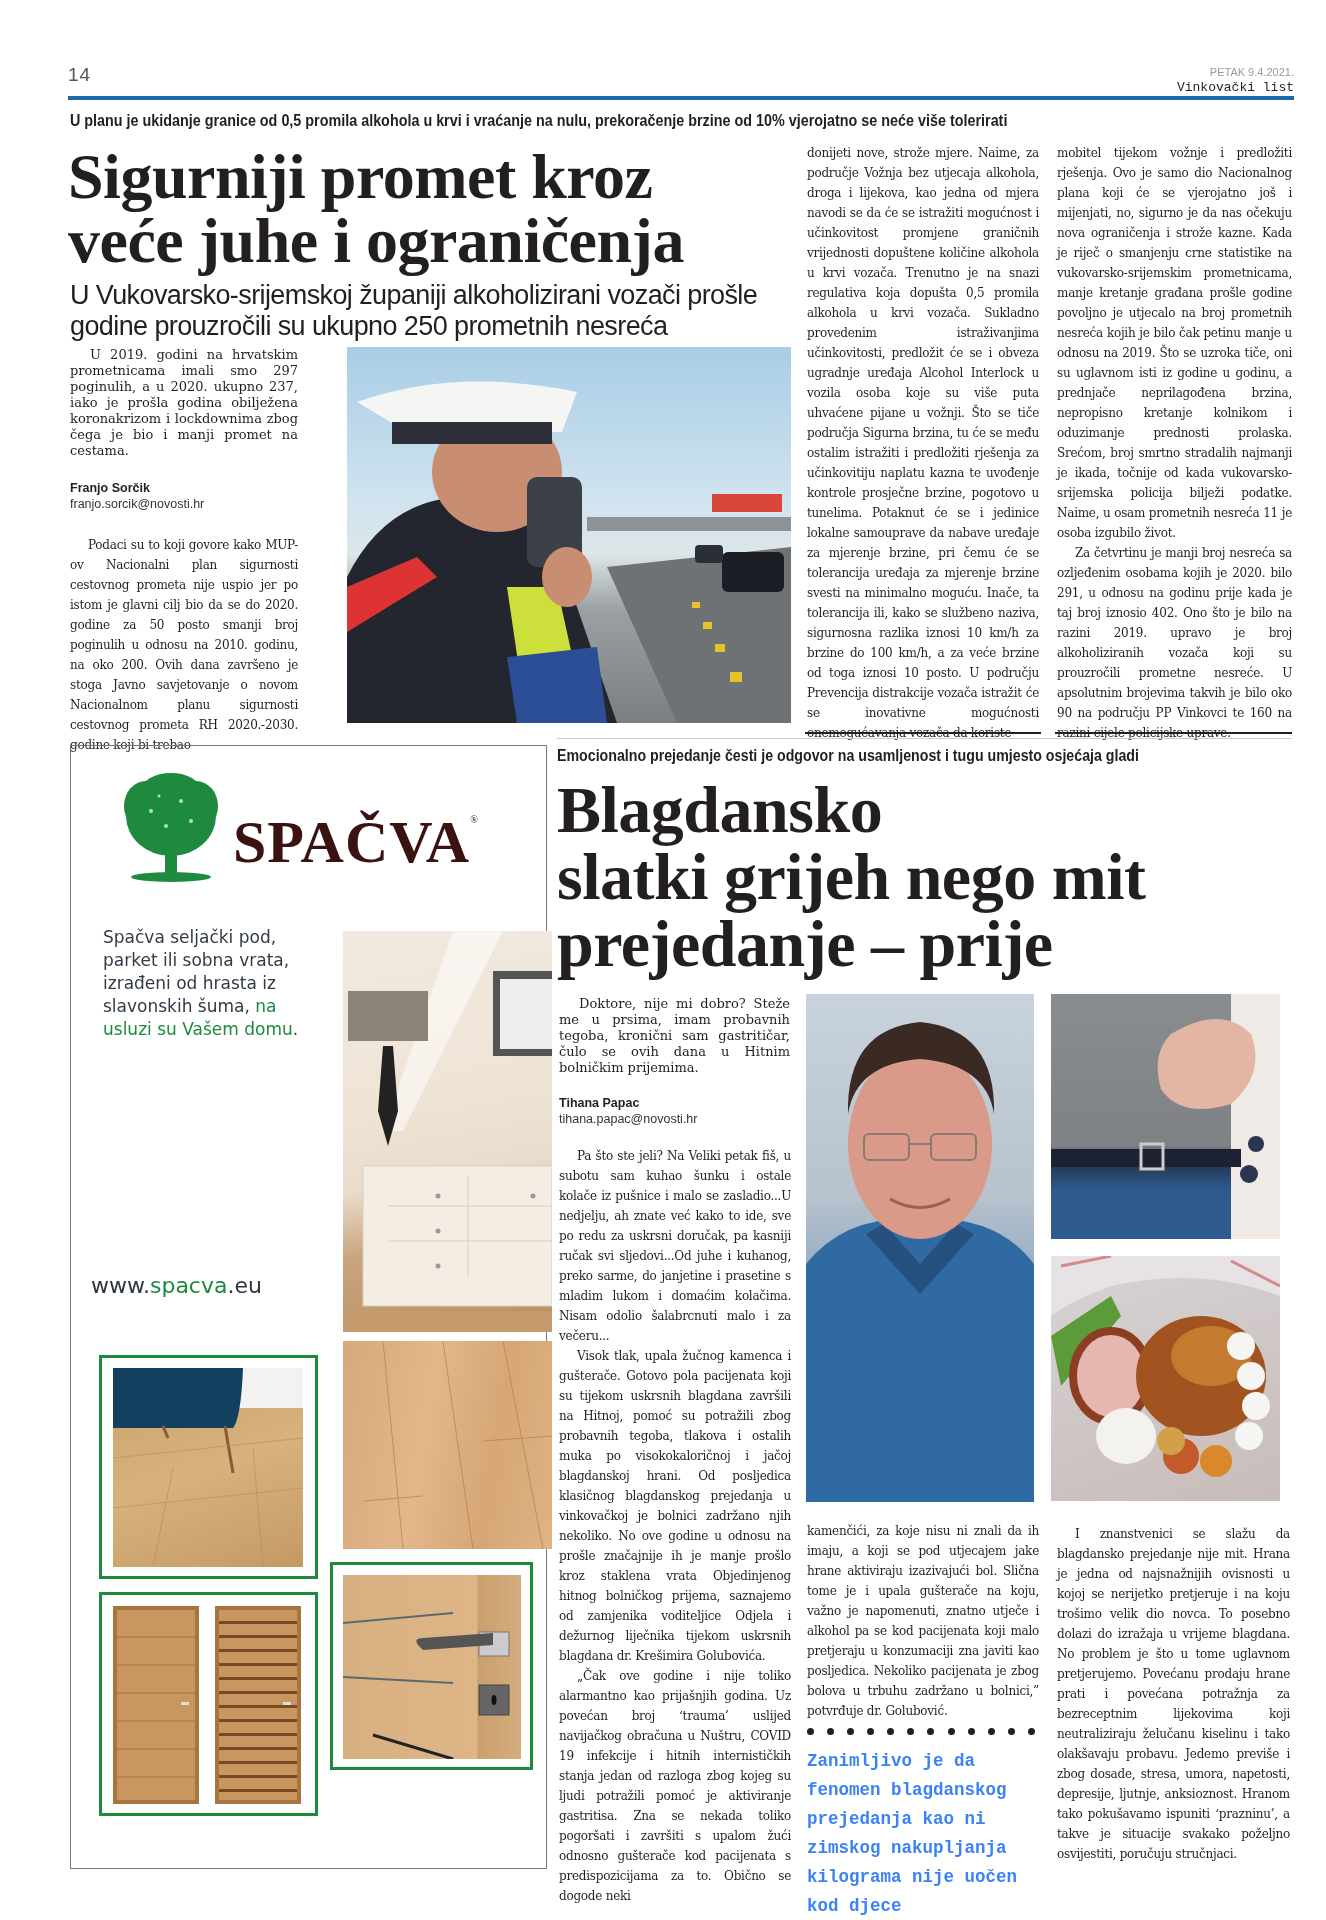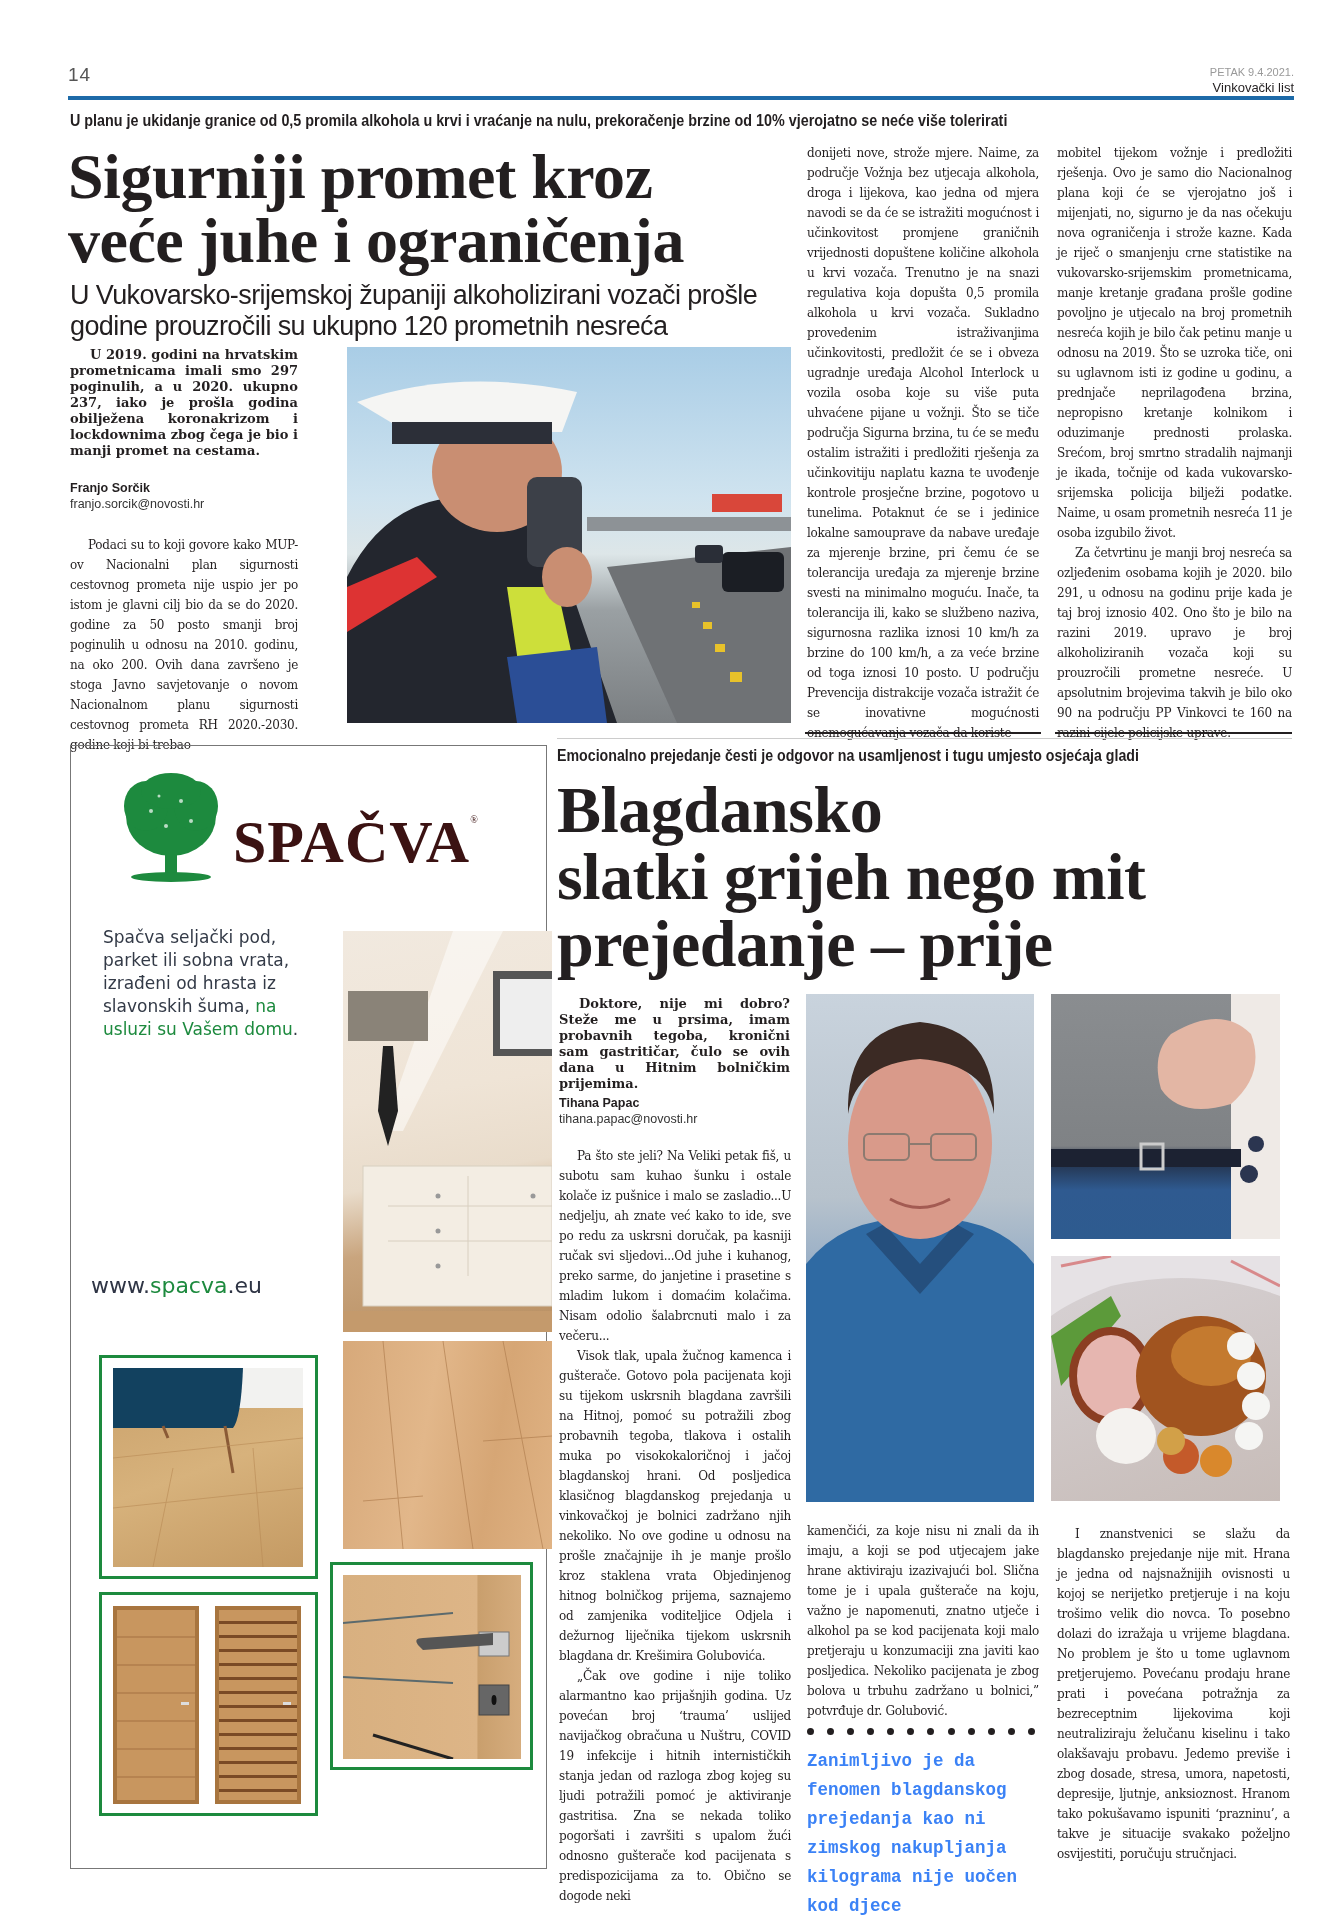--- a/index.html
+++ b/index.html
@@ -1,26 +1,26 @@
 <!DOCTYPE html>
 <html><head>
 <meta charset="utf-8">
 <style>
 *{box-sizing:border-box;margin:0;padding:0}
 html,body{width:1326px;height:1920px;background:#fff;overflow:hidden}
 body{position:relative;font-family:"DejaVu Serif","Liberation Serif",serif;color:#231f20}
 .abs{position:absolute}
 .pagenum{left:68px;top:64px;font-family:"Liberation Sans",sans-serif;font-size:19px;font-weight:300;color:#555;letter-spacing:1px}
 .date{right:32px;top:66px;font-size:11px;color:#999;text-align:right;font-family:"Liberation Sans",sans-serif}
-.pubname{right:32px;top:80px;font-size:13px;color:#231f20;text-align:center;font-family:Liberation Sans, sans-serif}
+.pubname{right:32px;top:80px;font-size:13px;color:#231f20;text-align:center;font-family:Liberation Mono, monospace}
 .rule{left:68px;right:32px;top:96px;height:4px;background:#1d6aa8}
 .kicker{font-family:"Liberation Sans",sans-serif;font-weight:bold;font-size:16.5px;color:#231f20;white-space:nowrap;transform-origin:left top}
 .h1{font-family:"Liberation Serif",serif;font-weight:bold;font-size:64px;line-height:64px;letter-spacing:-0.5px;color:#231f20}
 .sub{font-family:"Liberation Sans",sans-serif;font-size:27px;line-height:31px;color:#231f20;letter-spacing:-0.6px}
-.lead{font-family:"DejaVu Serif",serif;font-weight:bold;font-size:13px;line-height:16px;text-align:justify;text-indent:20px}
+.lead{font-family:"DejaVu Serif",serif;font-weight:normal;font-size:13px;line-height:16px;text-align:justify;text-indent:20px}
 .byline{font-family:"Liberation Sans",sans-serif;font-weight:bold;font-size:12.5px}
 .email{font-family:"Liberation Sans",sans-serif;font-size:12.5px;color:#333}
 .body{font-family:"DejaVu Serif",serif;font-size:12px;line-height:20px;text-align:justify;hyphens:manual;letter-spacing:-0.25px}
 .body p{text-indent:18px}
 .body p.noind{text-indent:0}
 .hr{height:2px;background:#231f20}
 .photo{overflow:hidden}
 .ad{left:70px;top:745px;width:477px;height:1124px;border:1.5px solid #777}
 .spacva-logo{font-family:"Liberation Serif",serif;font-weight:bold;color:#3b1212;font-size:60px;letter-spacing:1px}
 .adtext{font-family:"DejaVu Sans",sans-serif;font-weight:normal;font-size:17px;line-height:23px;text-align:left;color:#333a47}
@@ -37,21 +37,21 @@
 <div class="abs pagenum">14</div>
 <div class="abs date">PETAK 9.4.2021.</div>
 <div class="abs pubname">Vinkovački list</div>
 <div class="abs rule"></div>
 
 <div class="abs kicker" style="left:70px;top:111px;transform:scaleX(0.87)">U planu je ukidanje granice od 0,5 promila alkohola u krvi i vraćanje na nulu, prekoračenje brzine od 10% vjerojatno se neće više tolerirati</div>
 <h1 class="abs h1" style="left:68px;top:145px;width:740px">
   <div>Sigurniji promet kroz</div>
   <div>veće juhe i ograničenja</div>
 </h1>
-<div class="abs sub" style="left:70px;top:280px;width:730px">U Vukovarsko-srijemskoj županiji alkoholizirani vozači prošle godine prouzročili su ukupno 120  prometnih nesreća</div>
+<div class="abs sub" style="left:70px;top:280px;width:730px">U Vukovarsko-srijemskoj županiji alkoholizirani vozači prošle godine prouzročili su ukupno 250  prometnih nesreća</div>
 
 <div class="abs lead" style="left:70px;top:347px;width:228px">U 2019. godini na hrvatskim prometnicama imali smo 297 poginulih, a u 2020. ukupno 237, iako je prošla godina obilježena koronakrizom i lockdownima zbog čega je bio i manji promet na cestama.</div>
 <div class="abs byline" style="left:70px;top:481px">Franjo Sorčik</div>
 <div class="abs email" style="left:70px;top:497px">franjo.sorcik@novosti.hr</div>
 <div class="abs body" style="left:70px;top:535px;width:228px">
   <p>Podaci su to koji govore kako MUP-ov Nacionalni plan sigurnosti cestovnog prometa nije uspio jer po istom je glavni cilj bio da se do 2020. godine za 50 posto smanji broj poginulih u odnosu na 2010. godinu, na oko 200. Ovih dana završeno je stoga Javno savjetovanje o novom Nacionalnom planu sigurnosti cestovnog prometa RH 2020.-2030. godine koji bi trebao</p>
 </div>
 
 <div class="abs photo" style="left:347px;top:347px;width:444px;height:376px;background:linear-gradient(180deg,#a9cde6 0%,#cfe3ef 40%,#dde6e8 55%,#9aa0a3 70%,#7b7f82 100%)">
   <svg width="444" height="376" viewBox="0 0 444 376">

